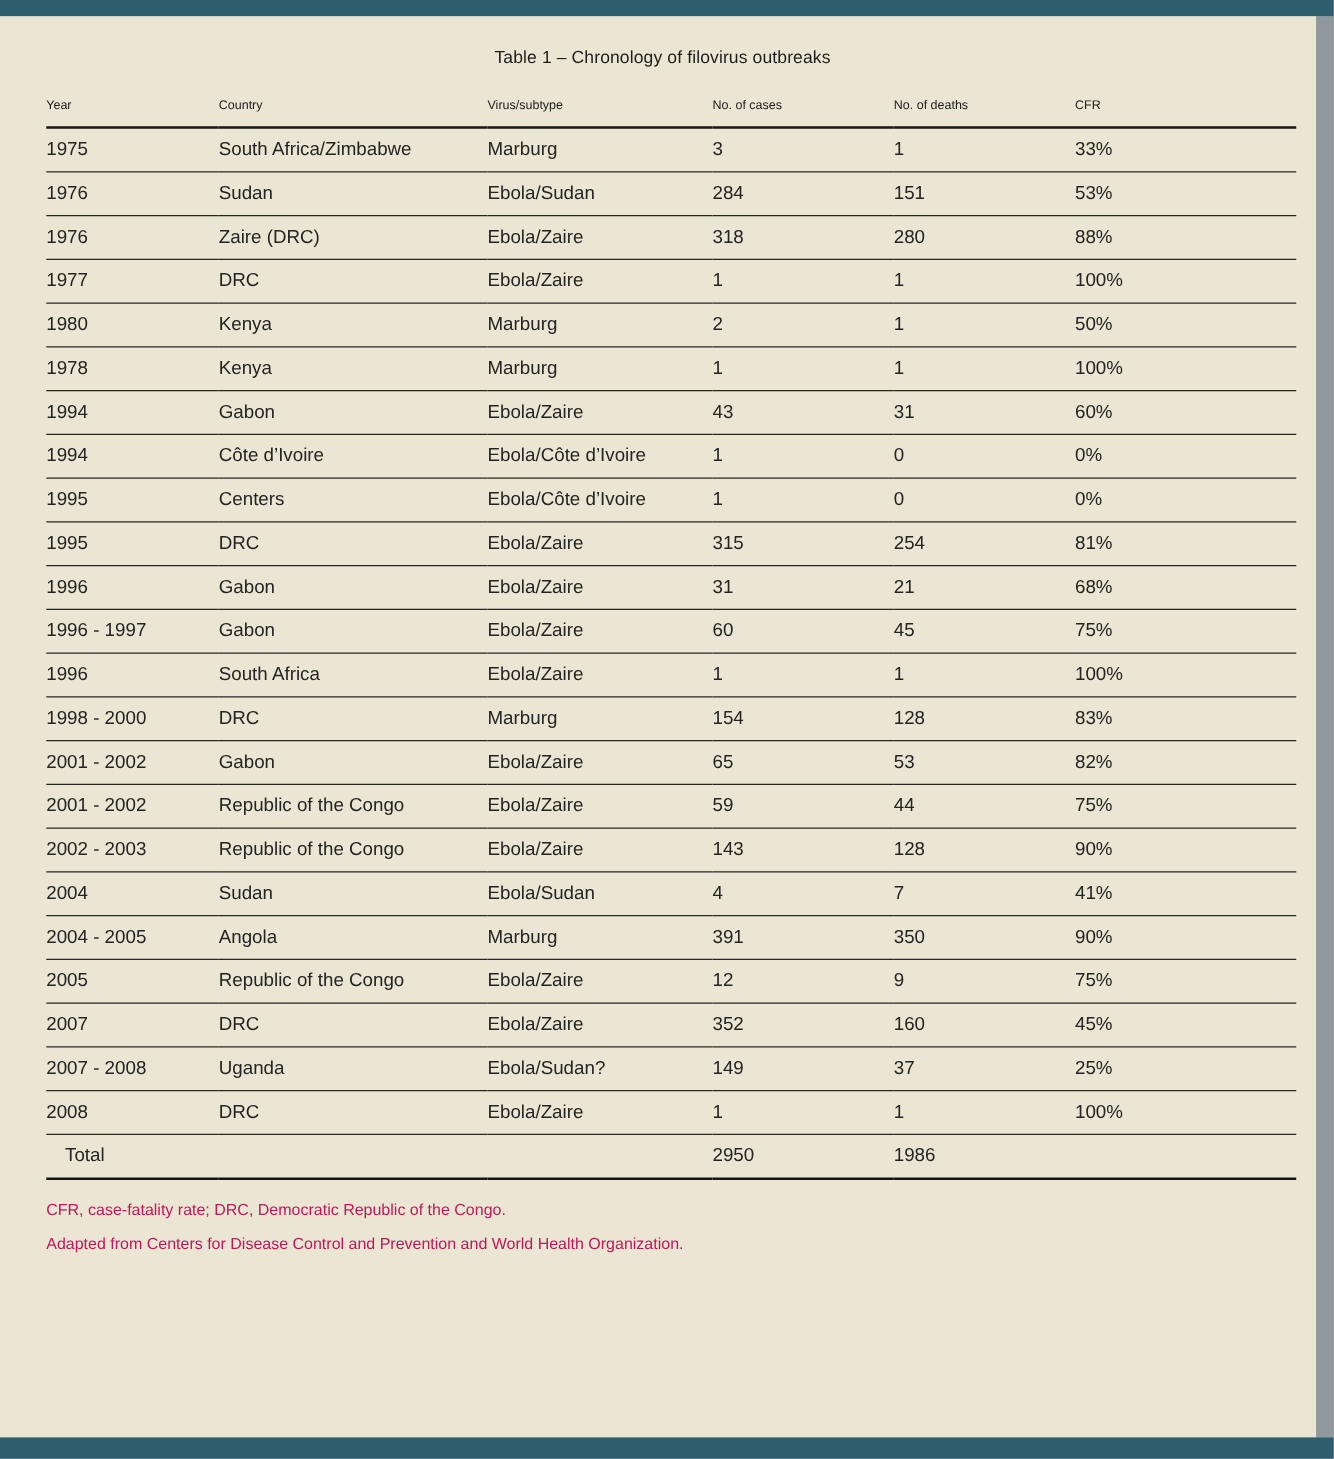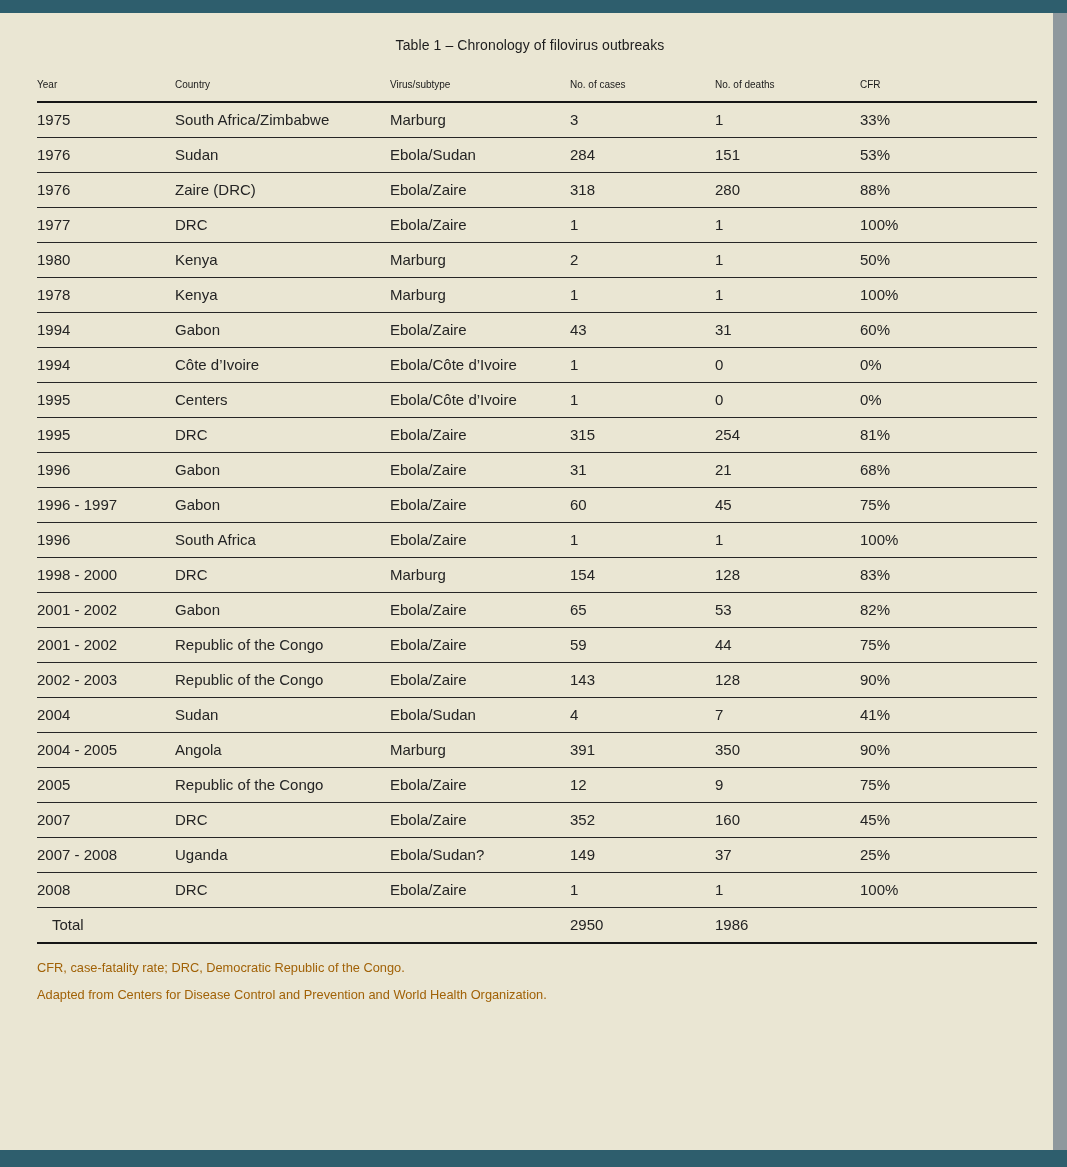--- a/index.html
+++ b/index.html
@@ -88,21 +88,21 @@
   tr.total-row td:first-child {
     padding-left: 15px;
   }
   .footnotes {
     margin-top: 16px;
     width: 1000px;
   }
   .footnotes p {
     margin: 0 0 12px 0;
     font-size: 12.8px;
-    color: #a16207;
+    color: #be185d;
     line-height: 15px;
   }
 </style>
 </head>
 <body>
 
 <div class="frame">
   <div class="top-bar"></div>
   <div class="middle">
     <div class="panel">

